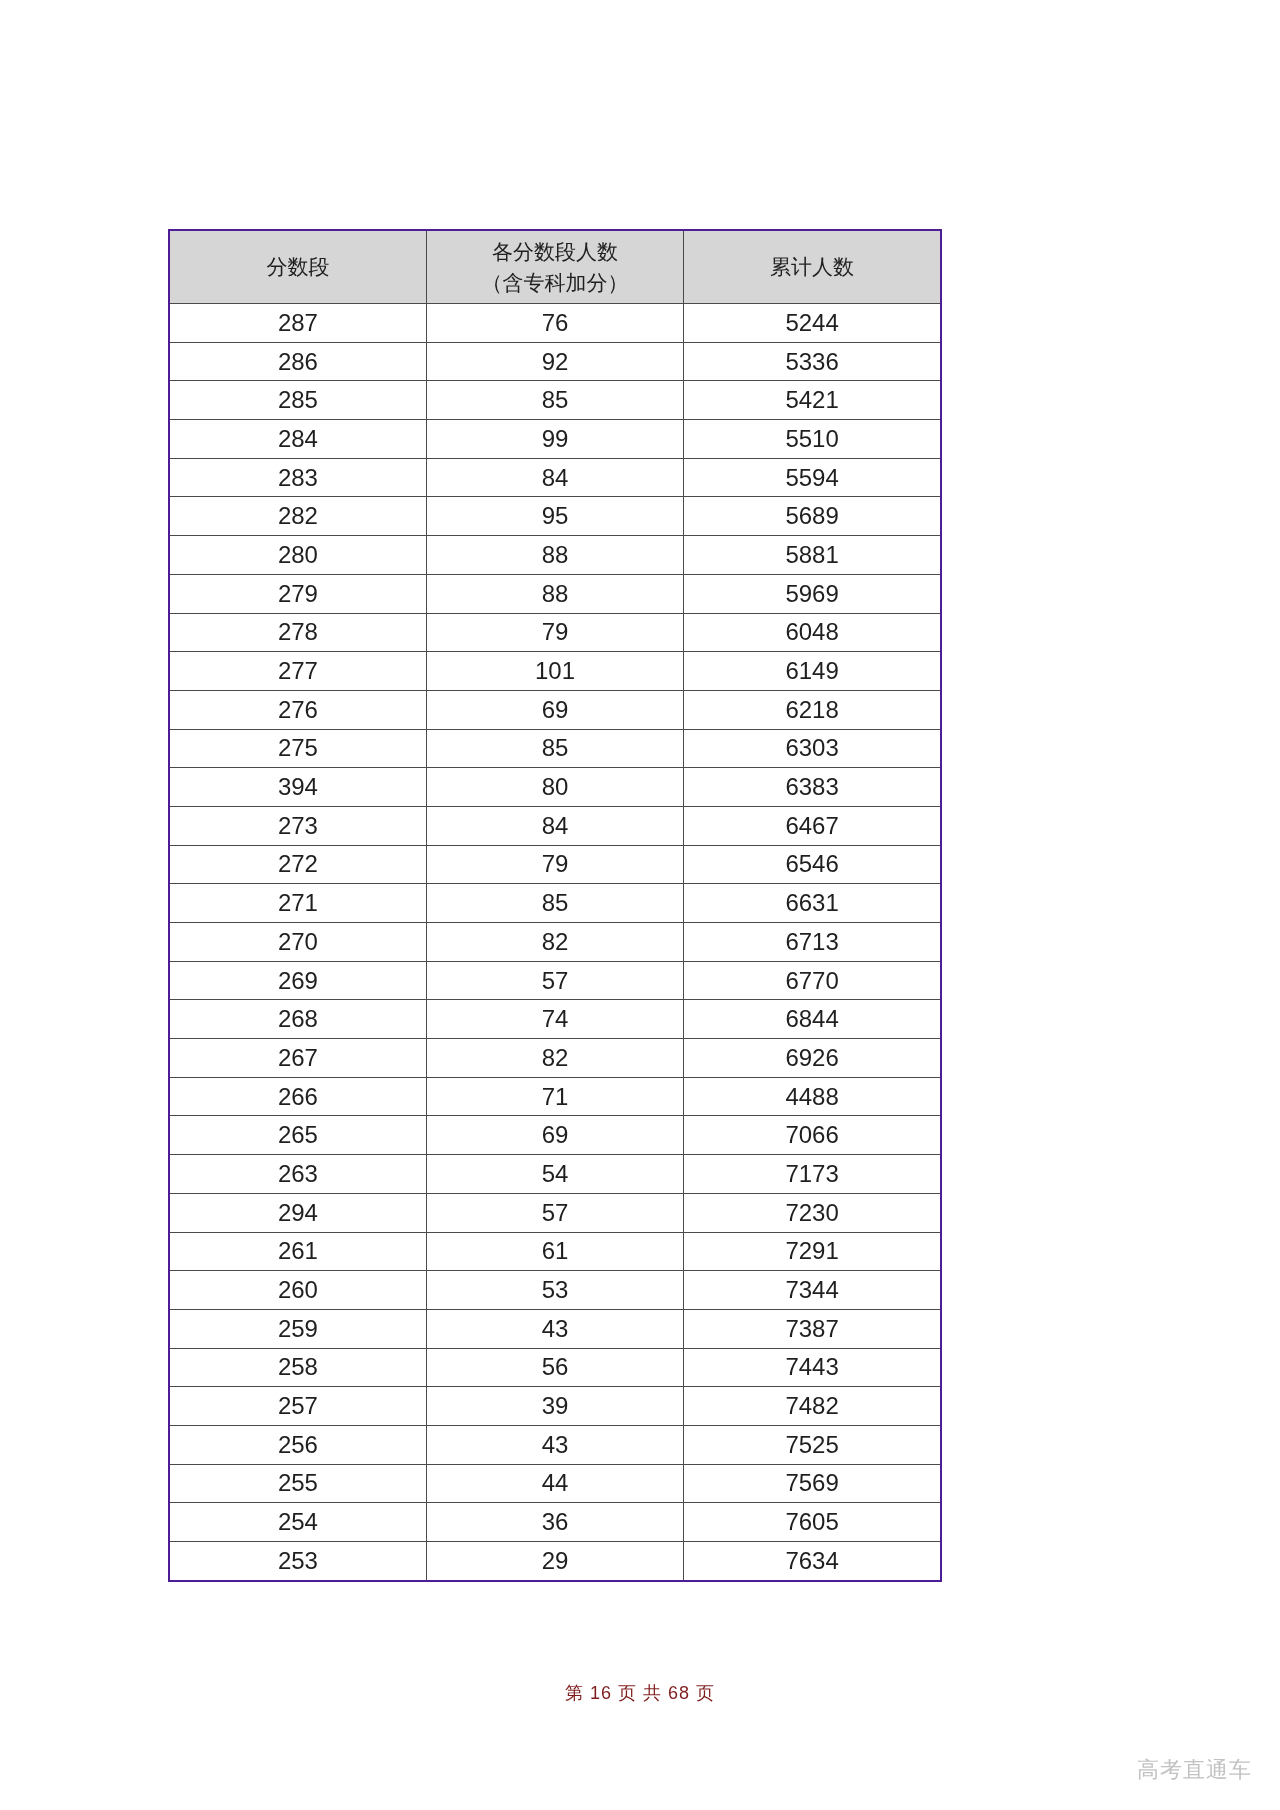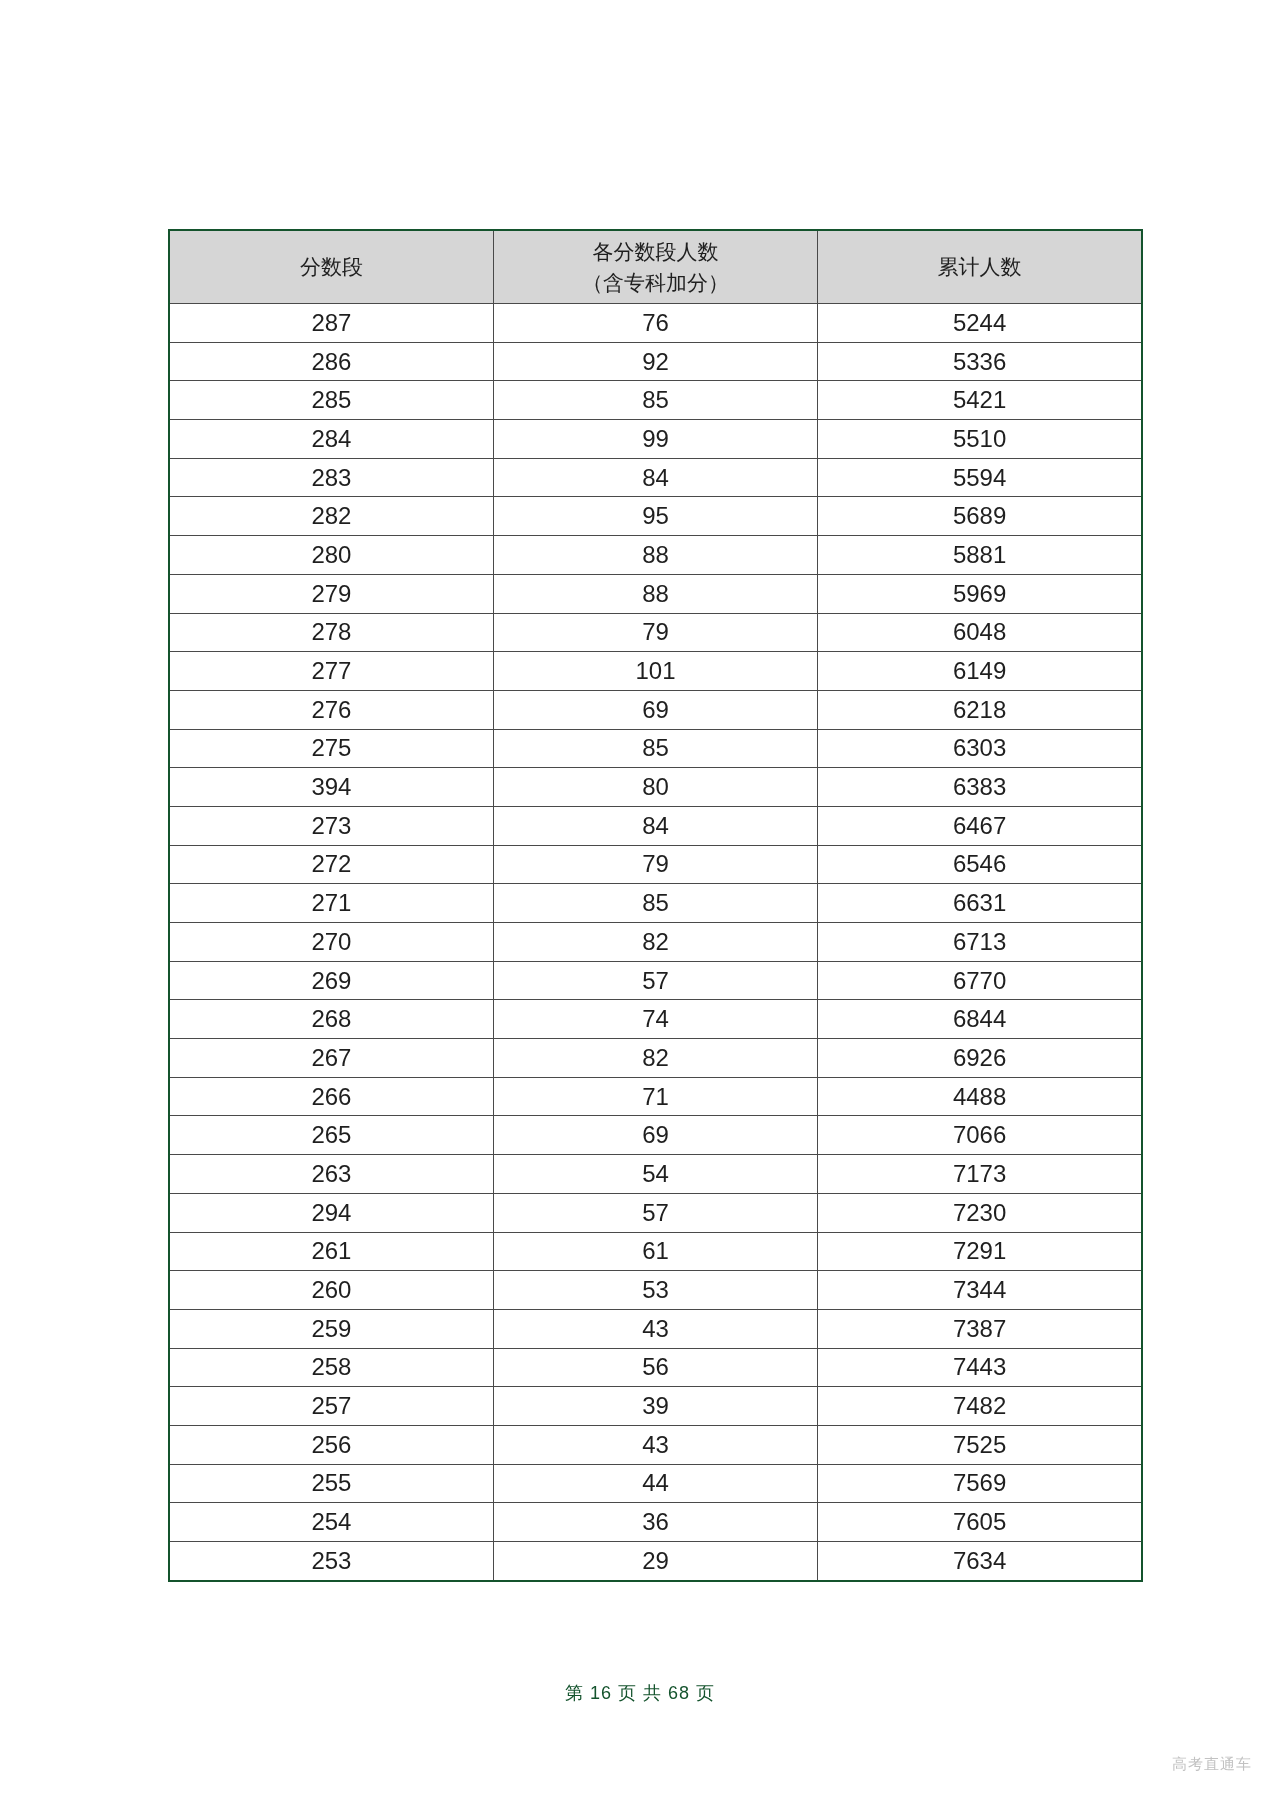--- a/index.html
+++ b/index.html
@@ -18,24 +18,24 @@
     position: absolute;
     left: 0; top: 0;
     width: 1280px;
     height: 1810px;
     background: #ffffff;
   }
   table.score-table {
     position: absolute;
     left: 168px;
     top: 229px;
-    width: 975px;
+    width: 774px;
     border-collapse: collapse;
     table-layout: fixed;
-    border: 2px solid #14532d;
+    border: 2px solid #4c1d95;
   }
   .score-table th, .score-table td {
     border: 1px solid #4a4a4a;
     text-align: center;
     vertical-align: middle;
     color: #1f1f1f;
     padding: 0;
   }
   .score-table th {
     background: #d6d6d6;
@@ -50,28 +50,28 @@
     font-size: 24px;
     font-weight: normal;
   }
   .page-footer {
     position: absolute;
     top: 1681px;
     left: 0;
     width: 100%;
     text-align: center;
     font-size: 18px;
-    color: #14532d;
+    color: #7f1d1d;
     letter-spacing: 1px;
   }
   .watermark {
     position: absolute;
     top: 1755px;
     right: 28px;
-    font-size: 15px;
+    font-size: 22px;
     color: #c2c2c2;
     letter-spacing: 1px;
   }
 </style>
 </head>
 <body>
 
 <div class="page">
 
   <table class="score-table">

